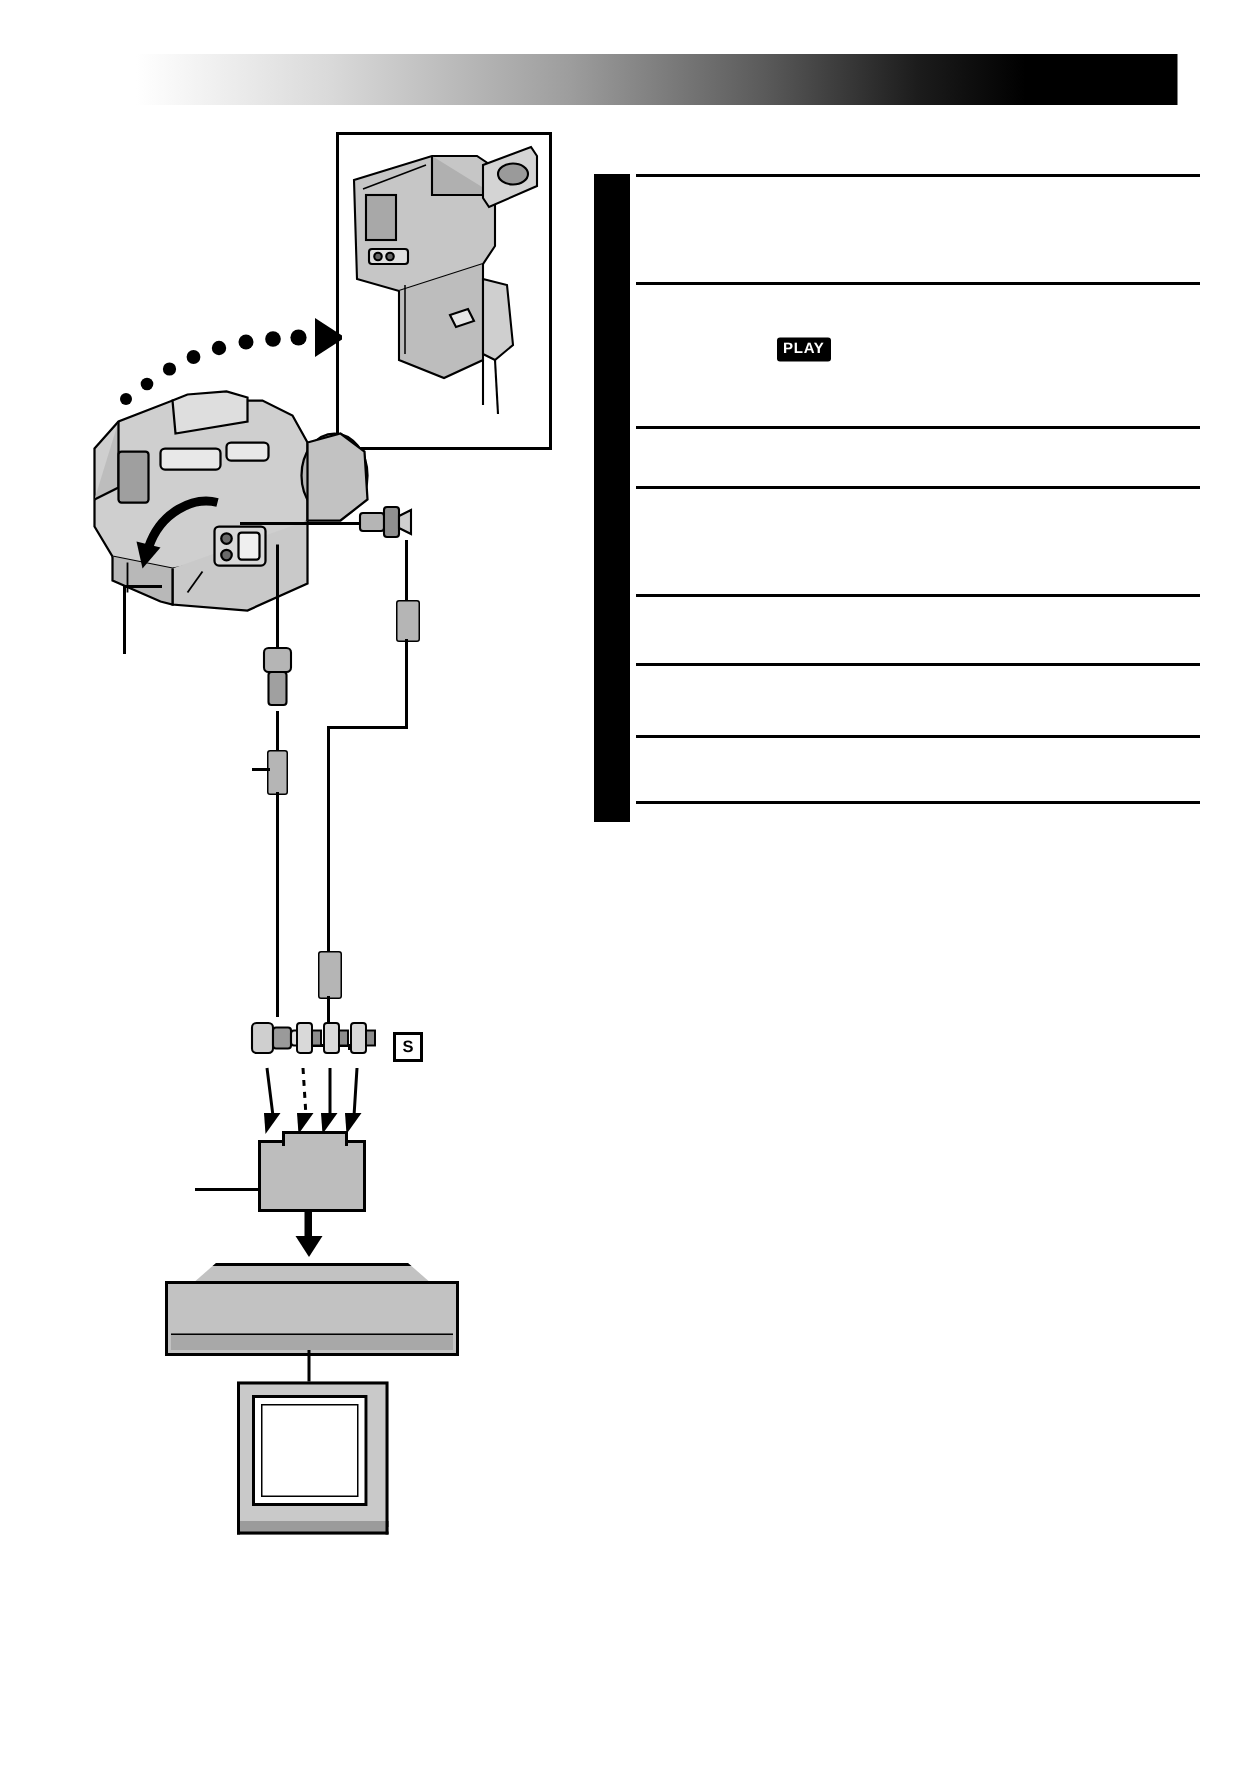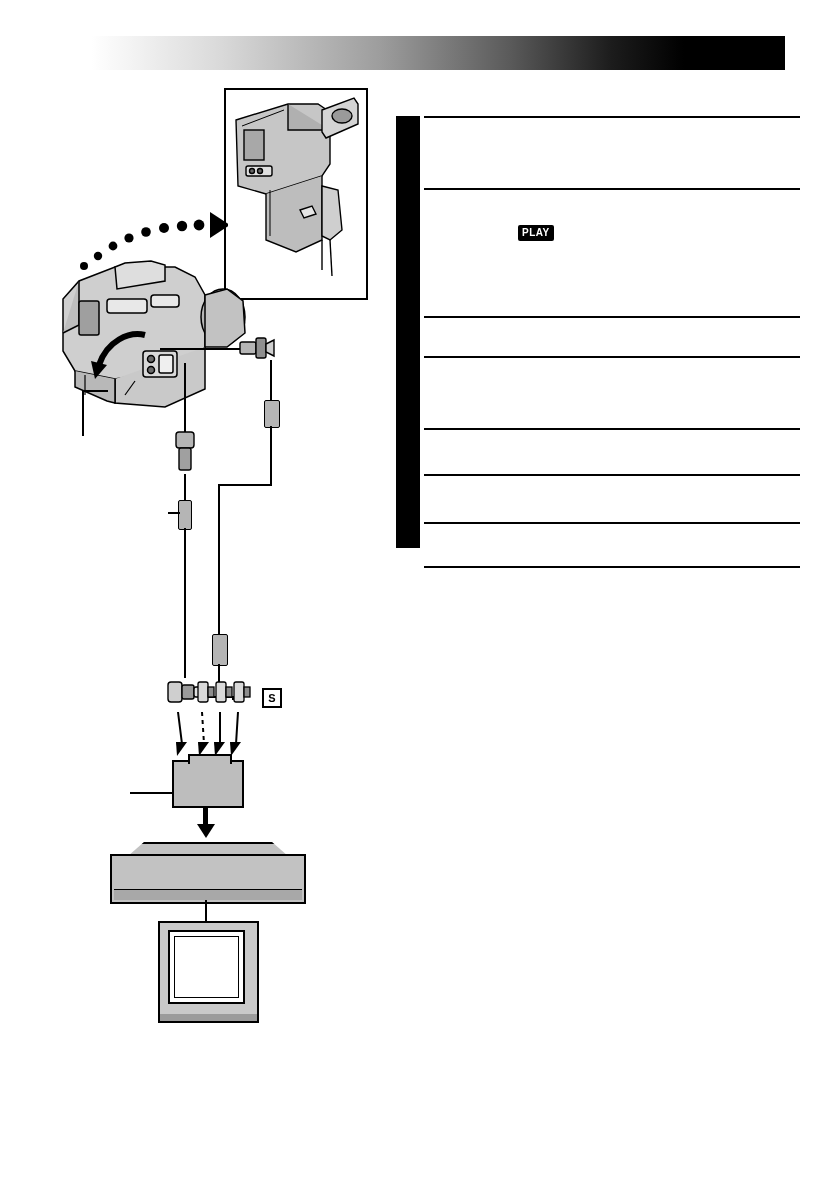--- a/index.html
+++ b/index.html
@@ -239,21 +239,21 @@
 
 <div class="table-wrap">
   <div class="table-blackbar"></div>
   <div class="table-rows">
 
     <div class="trow" style="height:72px;">
       <div class="cellline"></div>
       <div class="cellline"></div>
     </div>
 
-    <div class="trow" style="height:128px;">
+    <div class="trow" style="height:96px;">
       <div class="cellline"></div>
       <div class="cellline" style="padding-top:18px;padding-left:88px;">
         <span class="play-badge">PLAY</span>
       </div>
       <div class="cellline"></div>
     </div>
 
     <div class="trow" style="height:40px;">
       <div class="cellline"></div>
     </div>

